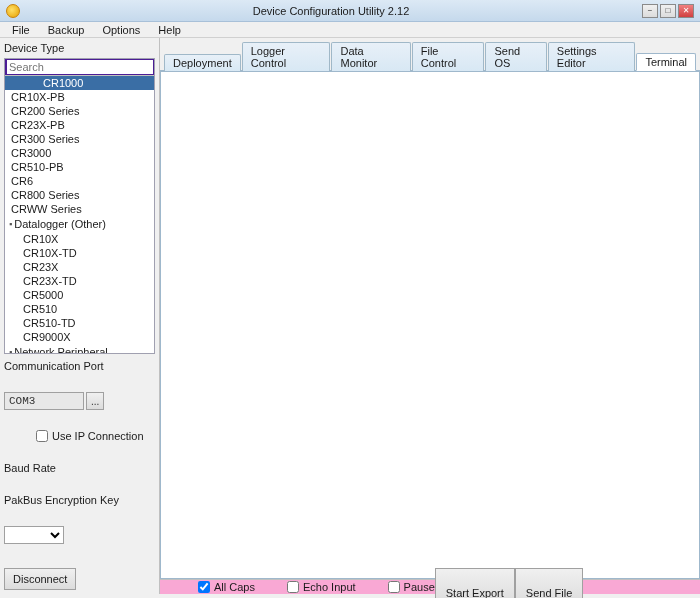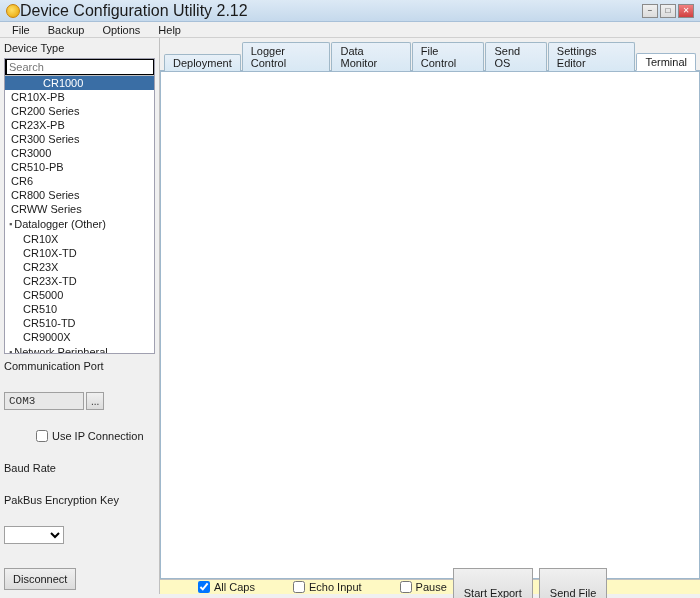--- a/index.html
+++ b/index.html
@@ -23,25 +23,25 @@
       border-bottom: 1px solid #a8c0d8;
     }
     .title-bar-icon {
       width: 14px;
       height: 14px;
       background: radial-gradient(circle at 40% 40%, #ffe066, #e6a000);
       border-radius: 50%;
       border: 1px solid #c8820a;
     }
     .title-bar-text {
-      font-size: 16px;
+      font-size: 11px;
       color: #1a1a1a;
       font-weight: normal;
       flex: 1;
-      text-align: left;
+      text-align: center;
     }
     .title-bar-buttons {
       display: flex;
       gap: 2px;
     }
     .tb-btn {
       width: 16px;
       height: 14px;
       background: linear-gradient(to bottom, #f0f0f0, #dcdcdc);
       border: 1px solid #8a8a8a;
@@ -97,21 +97,21 @@
       max-height: 380px;
       overflow: hidden;
       display: flex;
       flex-direction: column;
     }
     .search-box {
       display: flex;
       align-items: center;
       border-bottom: 1px solid #c0c0c0;
       padding: 1px 2px;
-      background: #000000;
+      background: #4c1d95;
     }
     .search-input {
       border: none;
       outline: none;
       font-size: 11px;
       flex: 1;
       padding: 1px 2px;
       color: #666;
     }
     .search-clear {
@@ -262,23 +262,22 @@
       flex: 1;
       background: white;
       border: 1px solid #9fb8cc;
       margin: 0;
     }
 
     
     .bottom-toolbar {
       display: flex;
       align-items: center;
-      gap: 6px;
       padding: 4px 6px;
-      background: #fef9c3;
+      background: #f9a8d4;
       border-top: 1px solid #c0c0c0;
       height: 15px;
     }
     .bottom-toolbar .checkbox-row {
       font-size: 11px;
     }
     .toolbar-btn {
       border: 1px solid #a0a0a0;
       background: linear-gradient(to bottom, #f0f0f0, #dcdcdc);
       padding: 18px 10px;

